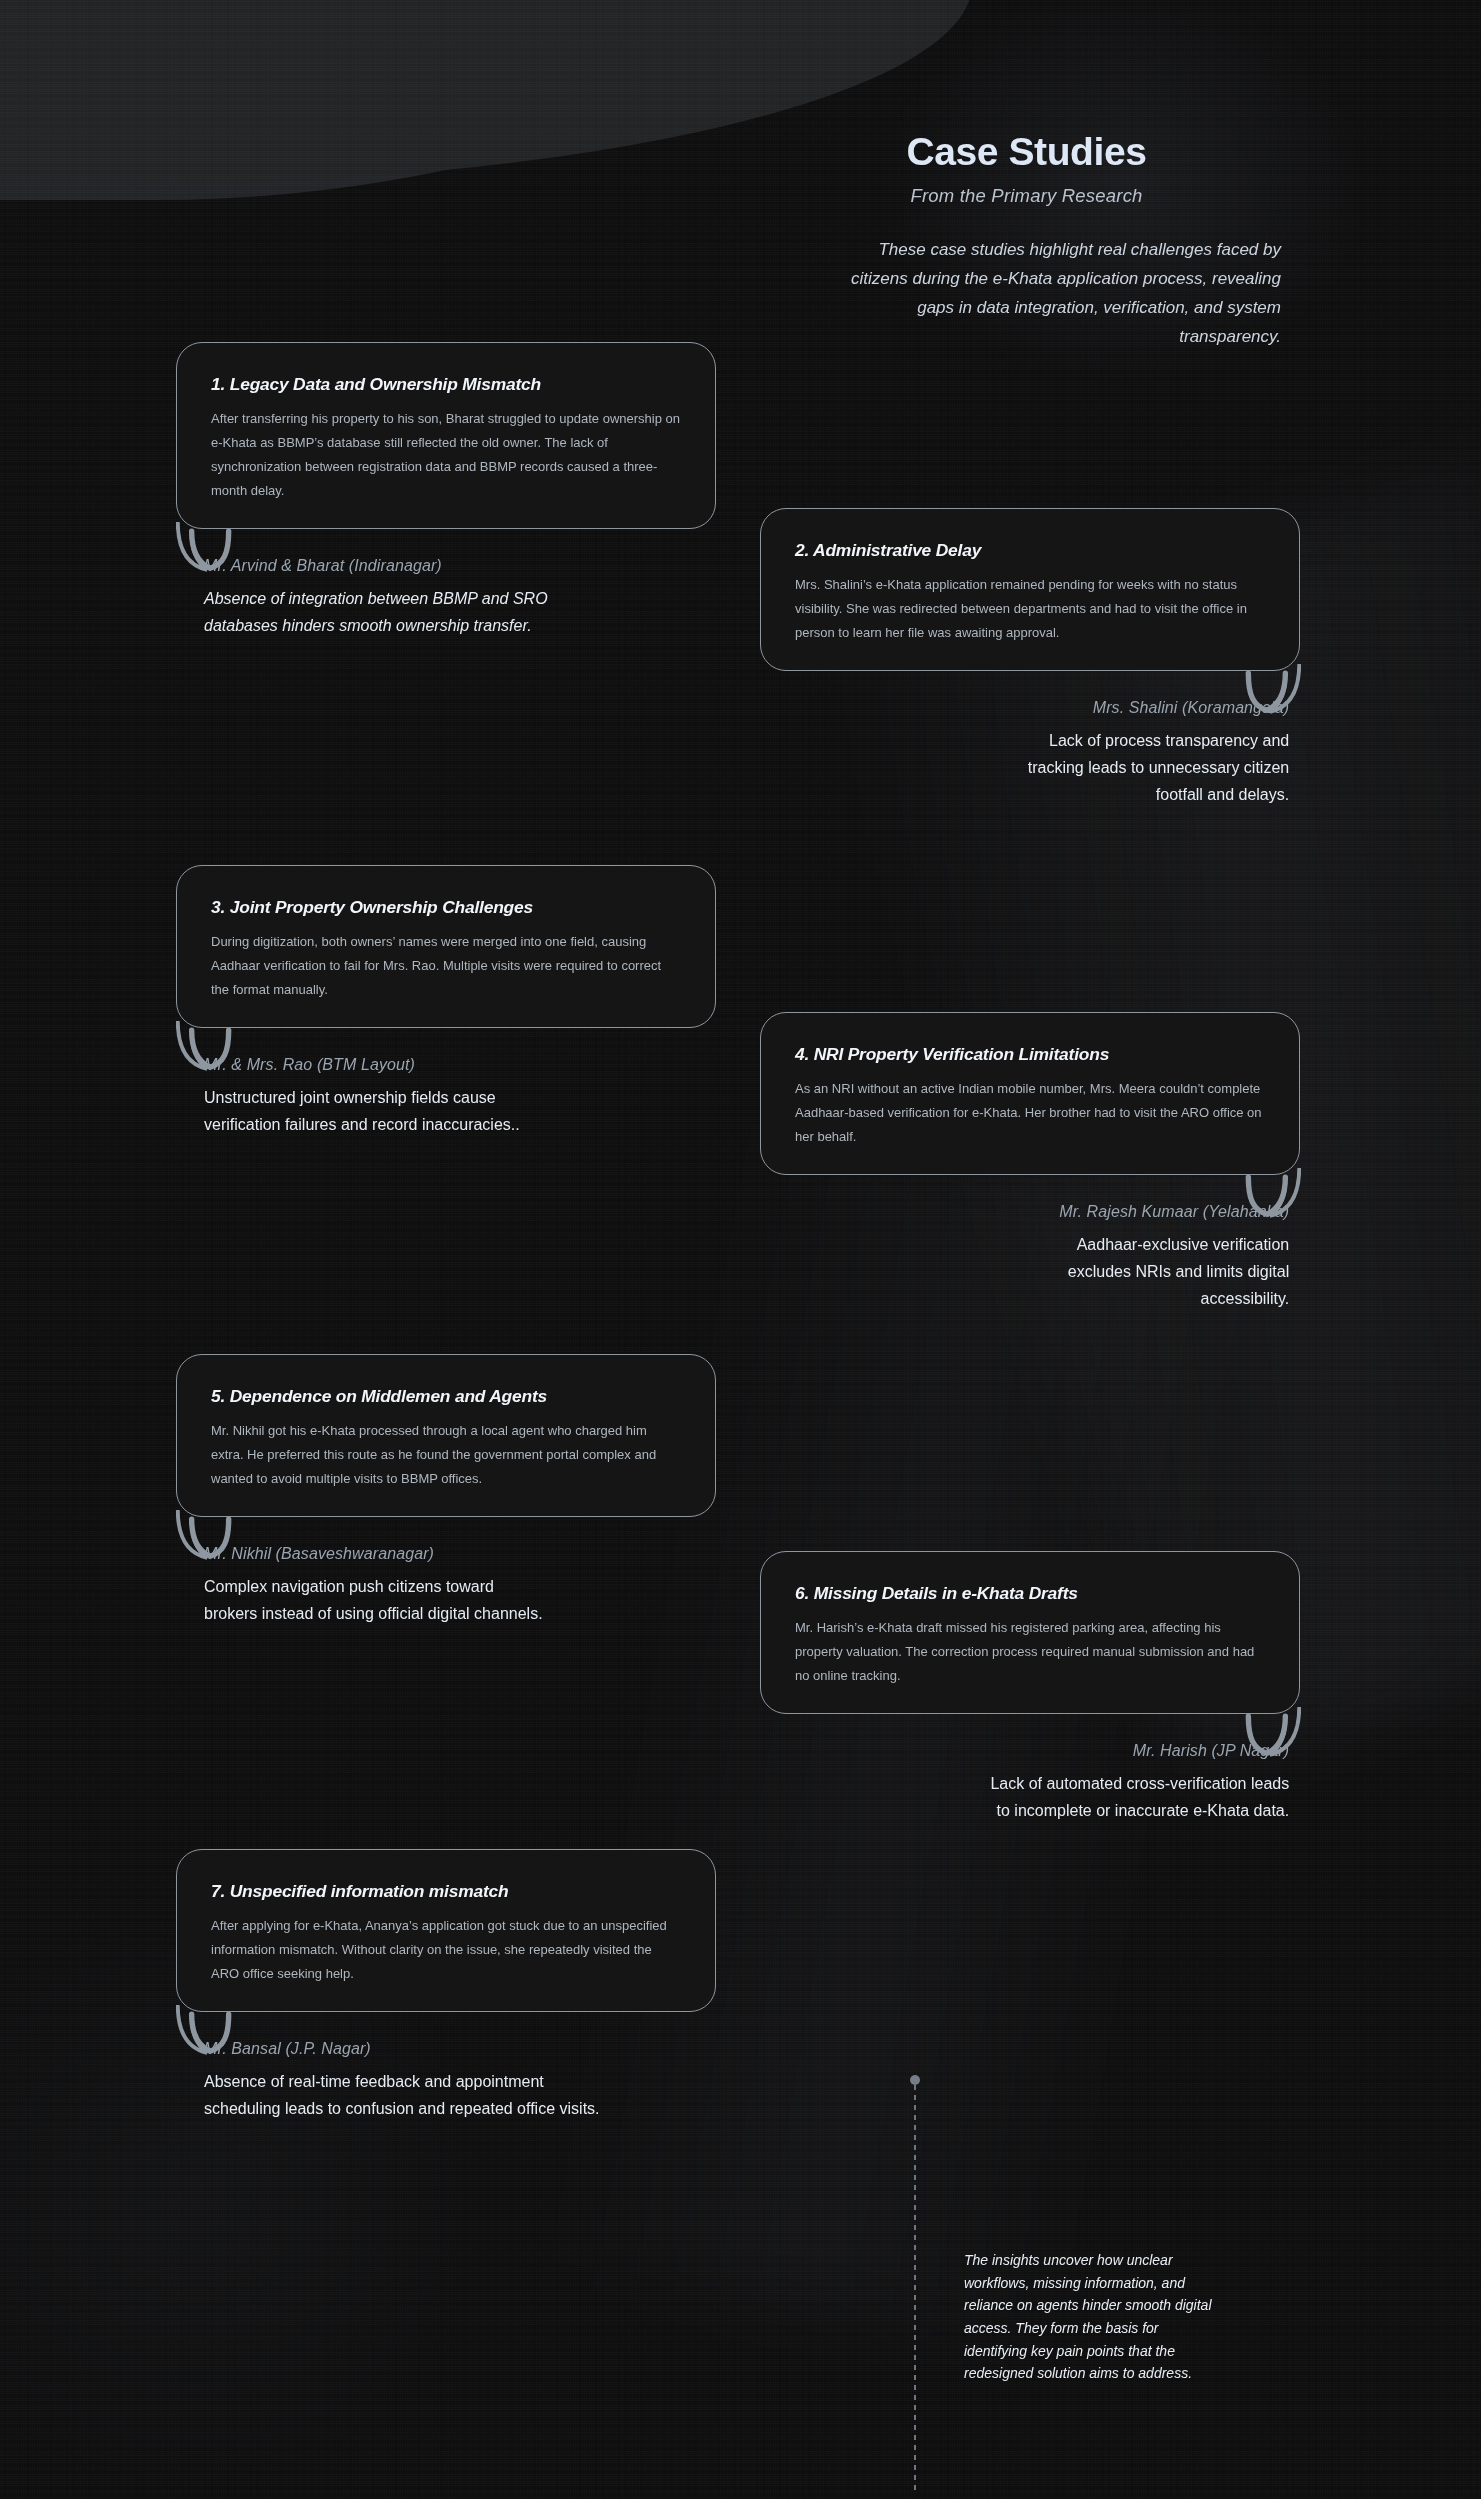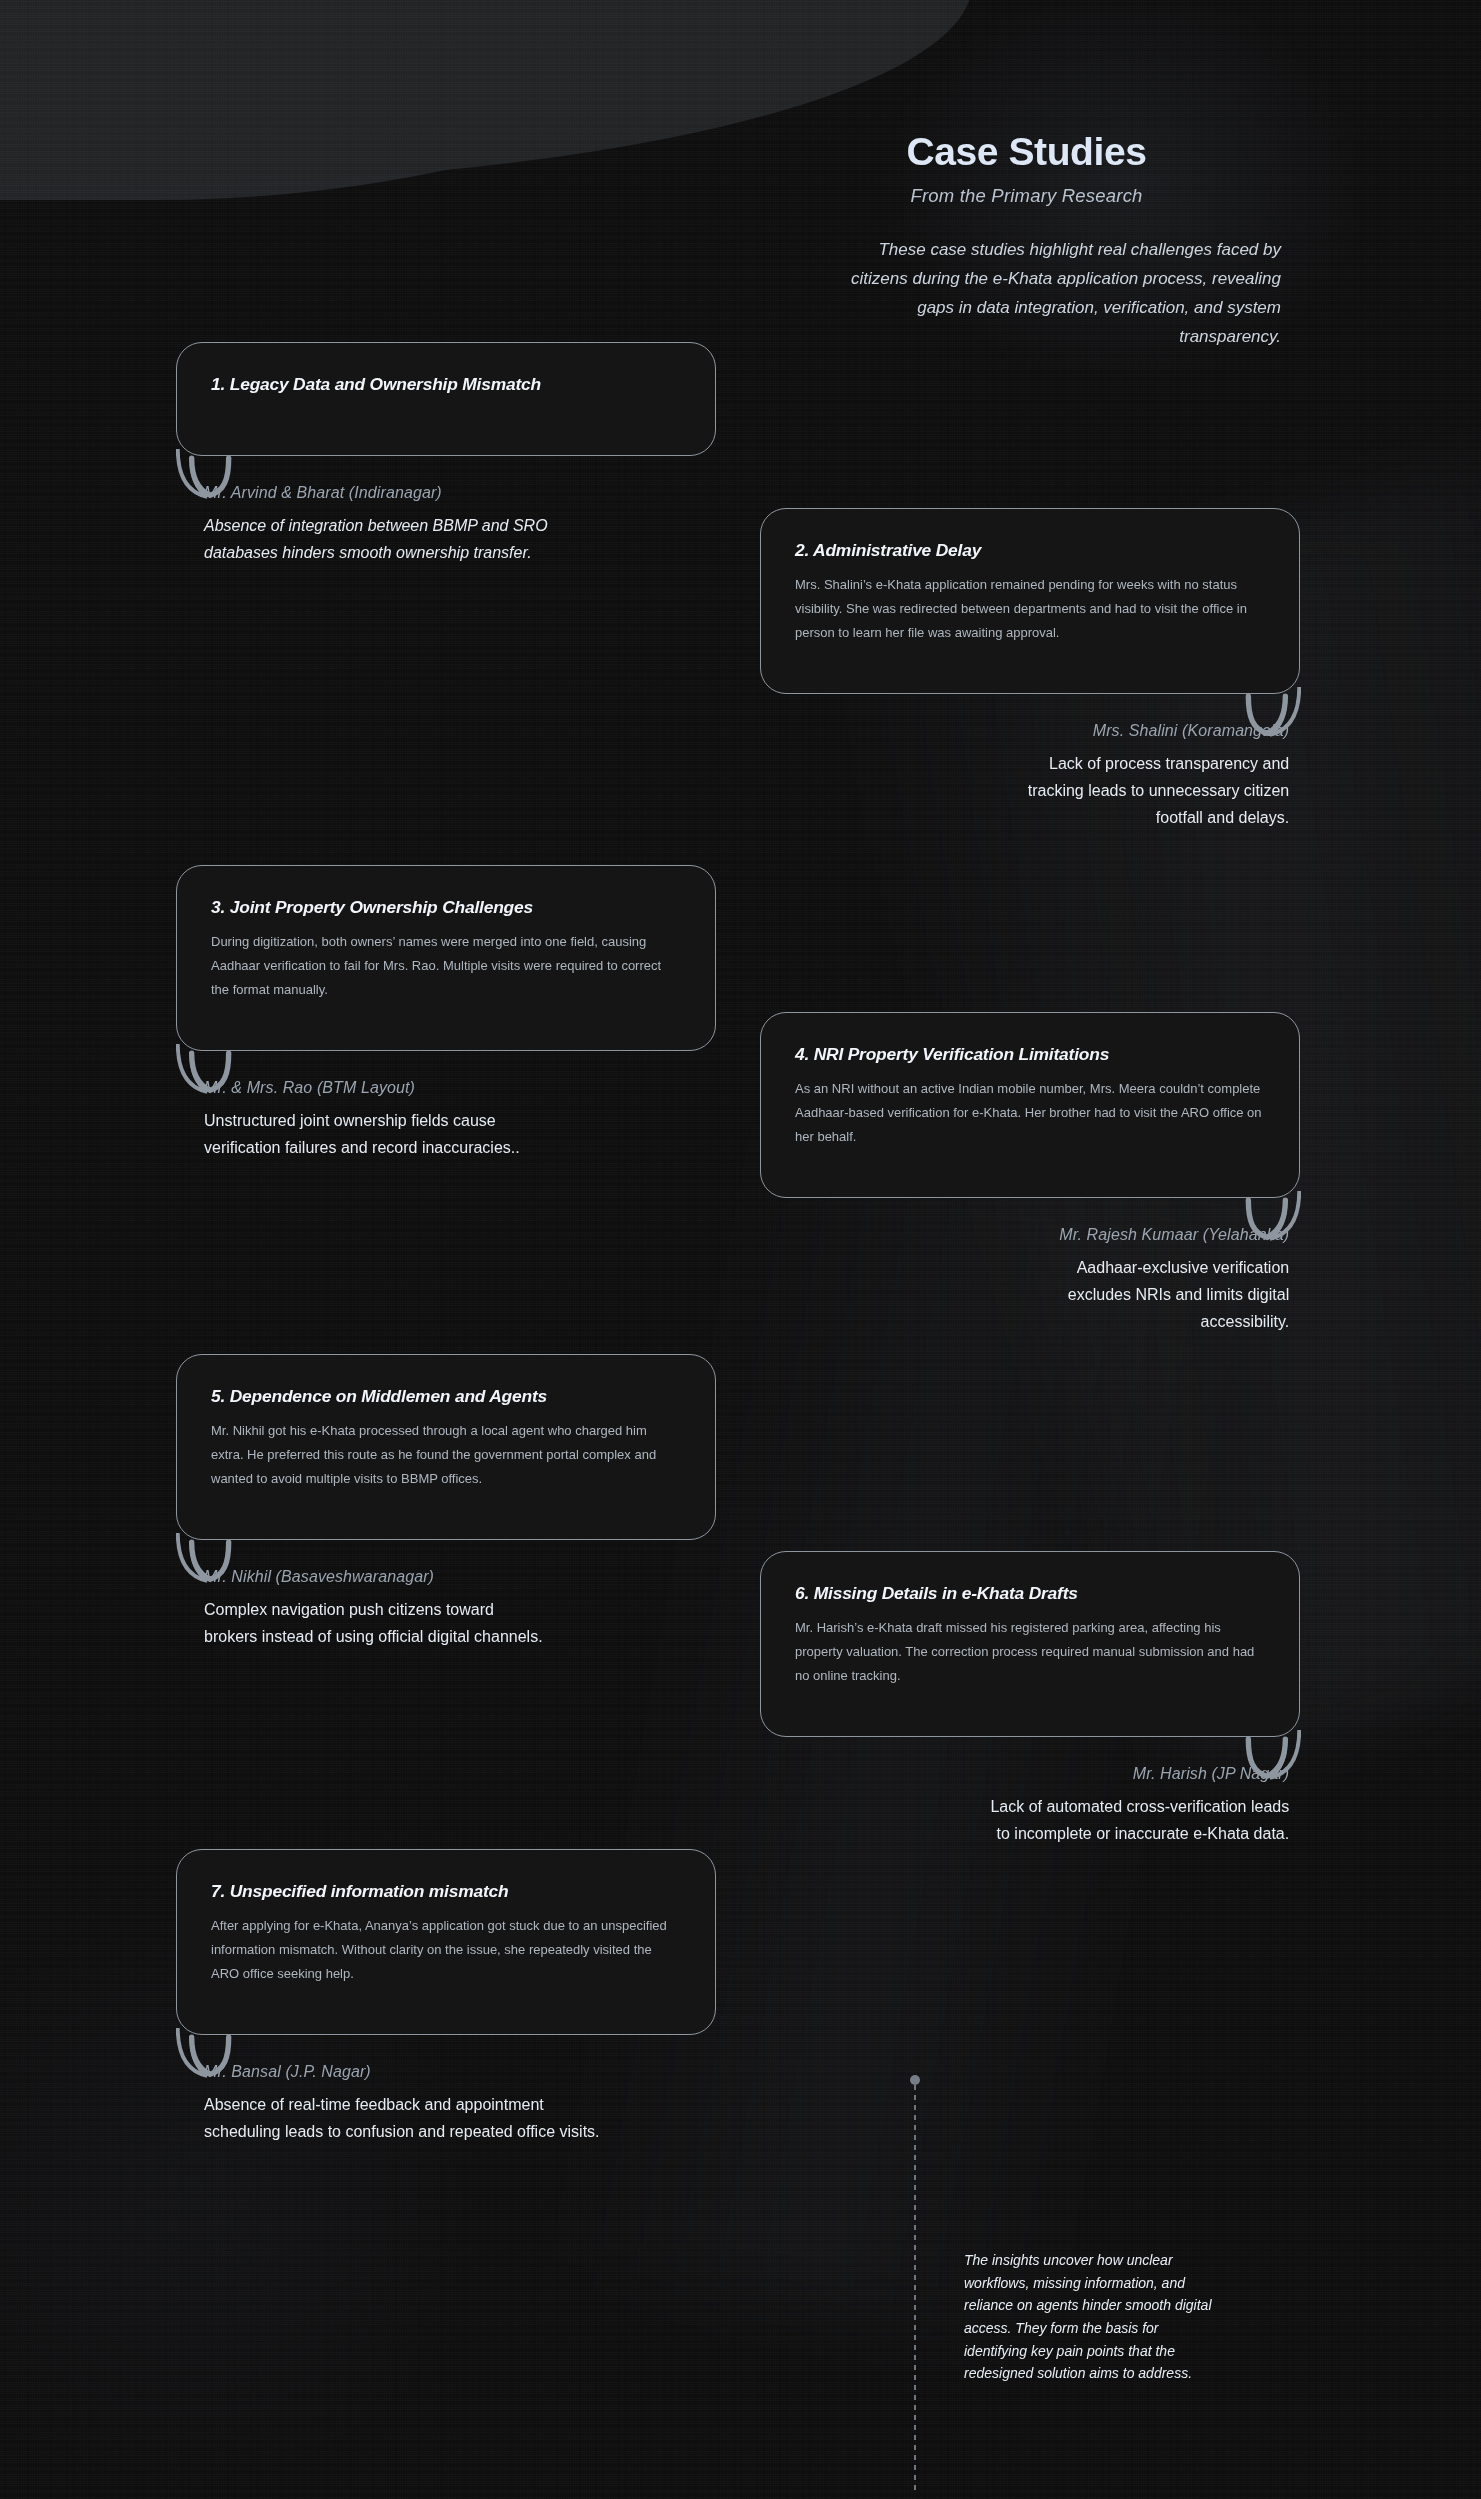--- a/index.html
+++ b/index.html
@@ -113,21 +113,21 @@
   .case {
     position:absolute;
     z-index:4;
   }
 
   .bubble {
     position:relative;
     border:1.9px solid #8e969f;
     border-radius:26px;
     background:#151516;
-    padding:31px 34px 48px 34px;
+    padding:31px 34px 25px 34px;
     box-shadow:0 0 0 0 rgba(0,0,0,0);
   }
   .bubble .h {
     font-size:17.4px;
     font-style:italic;
     font-weight:bold;
     color:#f2f6fb;
     letter-spacing:-0.2px;
     margin-bottom:12.3px;
     white-space:nowrap;
@@ -225,20 +225,21 @@
 
 <div id="header">
   <div class="title">Case Studies</div>
   <div class="subtitle">From the Primary Research</div>
   <div class="intro">These case studies highlight real challenges faced by citizens during the e-Khata application process, revealing gaps in data integration, verification, and system transparency.</div>
 </div>
 
 <div class="case left" style="left:176px; top:342px; width:540px;">
   <div class="bubble">
     <div class="h">1. Legacy Data and Ownership Mismatch</div>
+    <div class="body">After transferring his property to his son, Bharat struggled to update ownership on e-Khata as BBMP’s database still reflected the old owner. The lack of synchronization between registration data and BBMP records caused a three-month delay.</div>
     <svg class="tail" viewBox="0 0 120 70" fill="none">
       <path d="M2 0 C2 34 14 56 40 62 C24 50 20 34 20 12" stroke="#8e969f" stroke-width="5" fill="none" stroke-linecap="round"></path>
       <path d="M20 12 C20 34 26 52 44 60 C62 54 68 40 68 12" stroke="#8e969f" stroke-width="7" fill="none" stroke-linecap="round"></path>
     </svg>
   </div>
   <div class="attrib">
     <div class="who">Mr. Arvind &amp; Bharat (Indiranagar)</div>
     <div class="note" style="max-width:347px;">Absence of integration between BBMP and SRO databases hinders smooth ownership transfer.</div>
   </div>
 </div>

